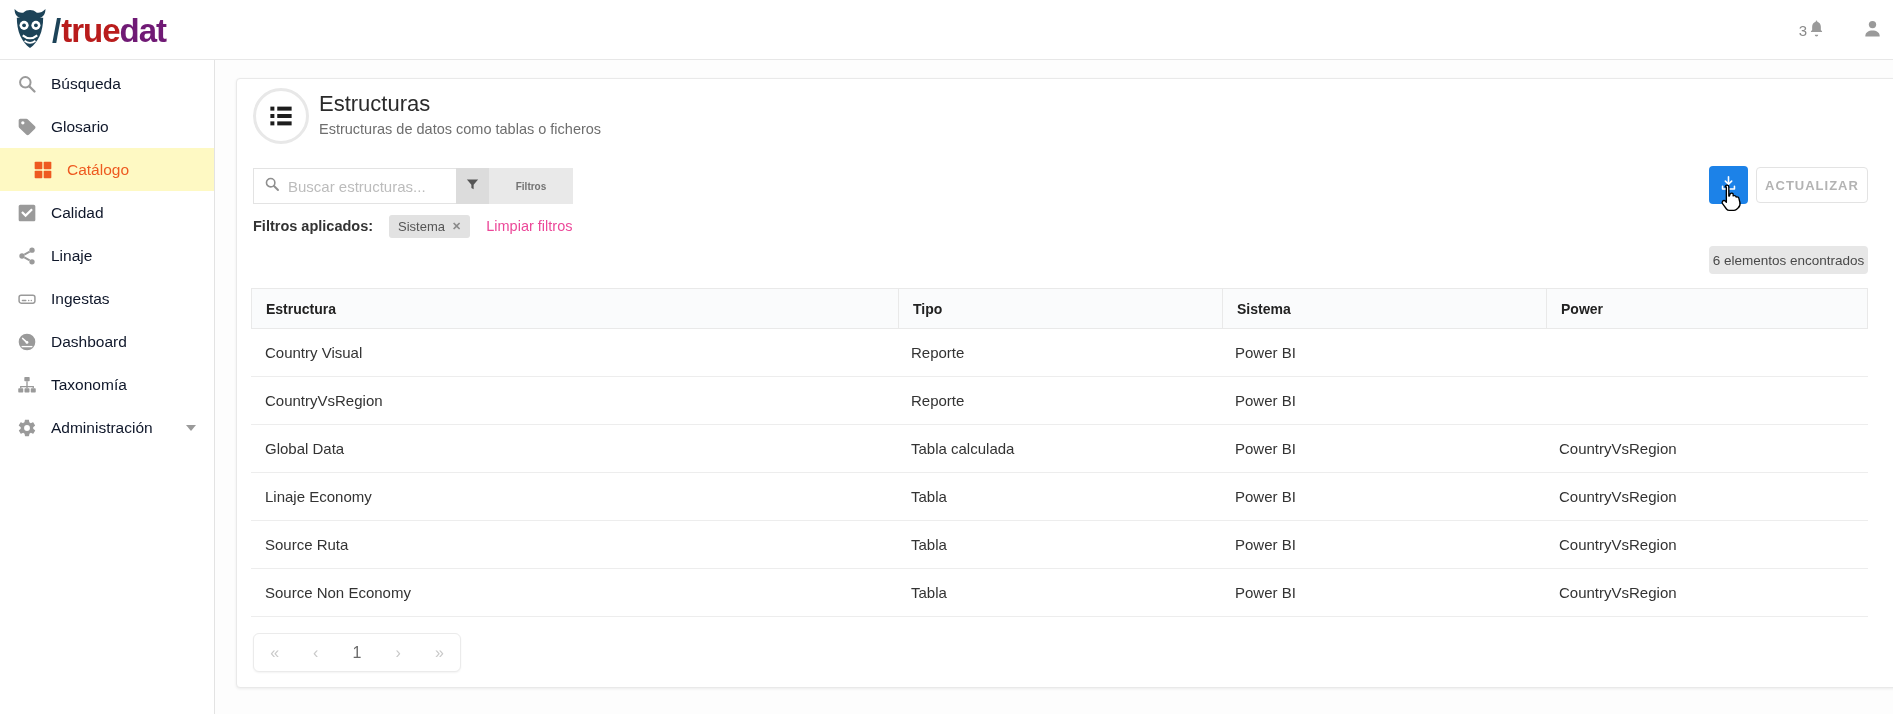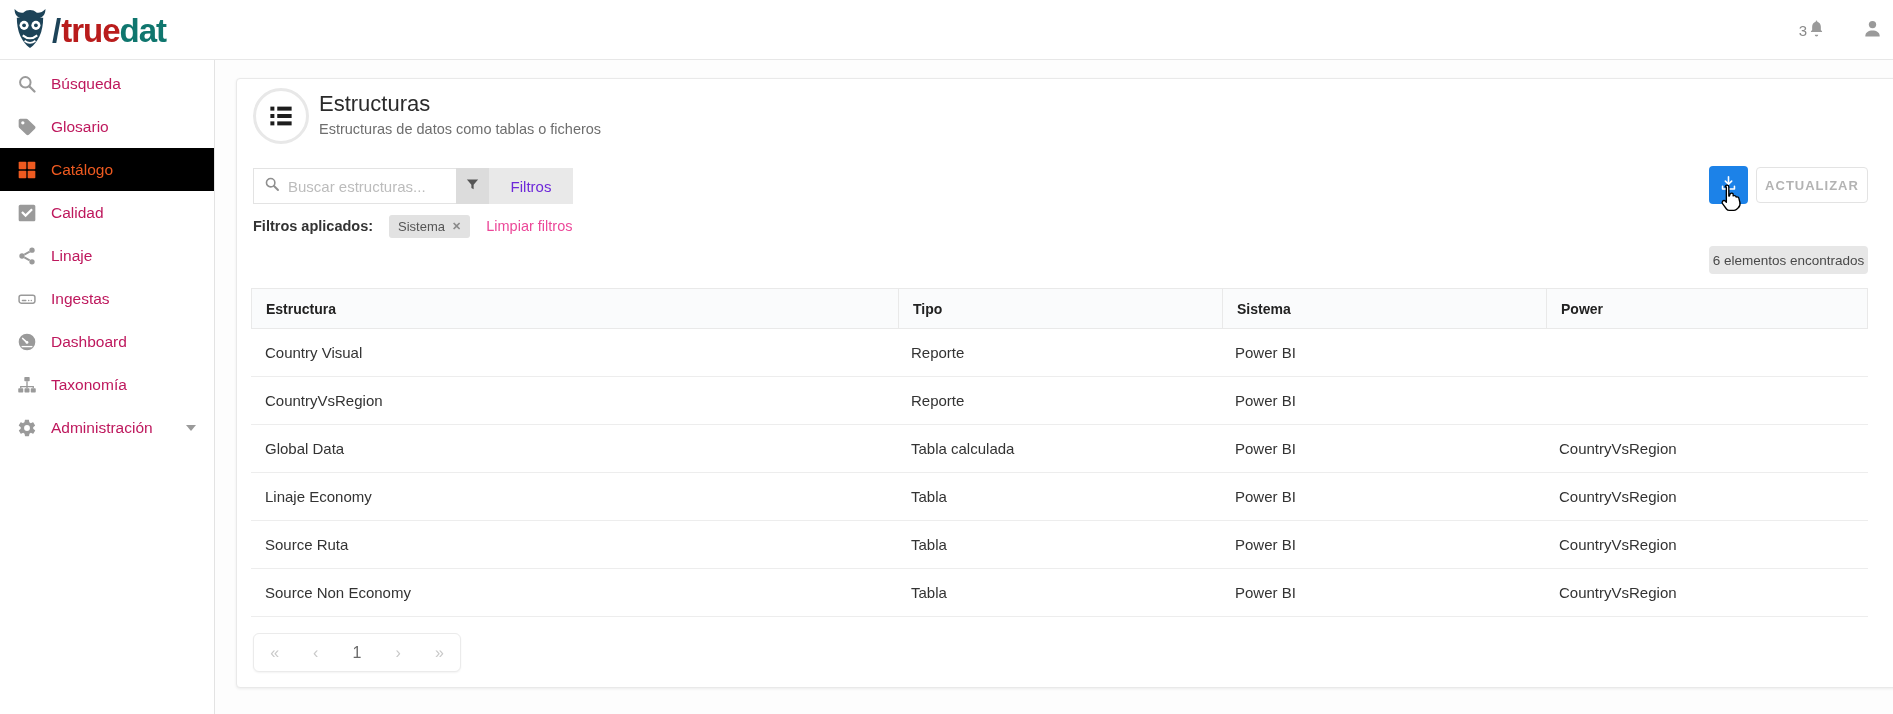--- a/index.html
+++ b/index.html
@@ -7,34 +7,34 @@
   .screen { position:relative; width:1893px; height:714px; background:#fdfdfd; overflow:hidden; }
 
   
   .topbar { position:absolute; left:0; top:0; width:1893px; height:60px; background:#fff;
             border-bottom:1px solid #e7e7e7; z-index:5; }
   .logo { position:absolute; left:10px; top:7px; display:flex; align-items:center; }
   .logo svg { width:40px; height:44px; }
   .logo-text { font-size:33px; font-weight:700; letter-spacing:-1px; margin-left:2px; }
   .logo-slash { color:#1d4358; font-weight:800; margin-right:1px; }
   .logo-true { color:#b91c1c; }
-  .logo-dat  { color:#0f766e; }
+  .logo-dat  { color:#701a75; }
   .top-right { position:absolute; right:10px; top:0; height:60px; display:flex; align-items:center; gap:36px; }
   .notif { display:flex; align-items:center; color:#8a8a8a; font-size:15px; cursor:pointer; }
   .notif svg { width:19px; height:19px; color:#9a9a9a; }
   .user-ic svg { width:21px; height:21px; color:#9a9a9a; }
 
   
   .sidebar { position:absolute; left:0; top:60px; width:215px; height:654px; background:#fff;
              border-right:1px solid #e3e3e3; padding-top:2px; z-index:4; }
-  .side-item { position:relative; height:43px; display:flex; align-items:center; cursor:pointer; color:#be185d; }
+  .side-item { position:relative; height:43px; display:flex; align-items:center; cursor:pointer; color:#0f172a; }
   .side-item .side-icon { width:20px; height:20px; margin-left:17px; display:flex; color:#9a9a9a; }
   .side-icon svg { width:20px; height:20px; }
   .side-label { margin-left:14px; font-size:15.5px; }
-  .side-item.active { background:#000000; color:#ee5a20; }
+  .side-item.active { background:#fef9c3; color:#ee5a20;padding-left:16px; }
   .side-item.active .side-icon { color:#ee5a20; }
   .caret-down { position:absolute; right:18px; top:19px; width:0; height:0;
                 border-left:5.5px solid transparent; border-right:5.5px solid transparent;
                 border-top:6px solid #9a9a9a; }
 
   
   .card { position:absolute; left:236px; top:78px; width:1868px; height:610px; background:#fff;
           border:1px solid #e9e9e9; border-radius:4px; box-shadow:0 1px 3px rgba(0,0,0,.07); }
   .page-icon { position:absolute; left:16px; top:9px; width:56px; height:56px; border-radius:50%;
                border:3px solid #e8e8e8; background:#fff; display:flex; align-items:center; justify-content:center; }
@@ -47,21 +47,21 @@
   .search-box { width:203px; height:36px; background:#fff; border:1px solid #e3e3e3; border-right:none;
                 display:flex; align-items:center; }
   .search-box svg { width:16px; height:16px; color:#8f8f8f; margin-left:10px; flex:none; }
   .search-box input { border:none; outline:none; width:160px; margin-left:8px; font-size:15px;
                       font-family:"Liberation Sans", sans-serif; color:#444; background:transparent; }
   .search-box input::placeholder { color:#bcbcbc; }
   .funnel-btn { width:33px; height:36px; background:#dcdcdc; display:flex; align-items:center;
                 justify-content:center; cursor:pointer; }
   .funnel-btn svg { width:15px; height:15px; color:#555; }
   .filters-btn { width:84px; height:36px; background:#e9e9e9; display:flex; align-items:center;
-                 justify-content:center; font-size:15px; color:#6d28d9; cursor:pointer; }
+                 justify-content:center; font-size:10px; color:#737373; cursor:pointer;font-weight:bold; }
 
   .applied-row { position:absolute; left:16px; top:135px; height:24px; display:flex; align-items:center; }
   .applied-label { font-size:14.5px; font-weight:700; color:#333; }
   .chip { margin-left:16px; height:23px; background:#e2e2e2; border-radius:3px; display:flex;
           align-items:center; padding:0 9px; cursor:pointer; }
   .chip-text { font-size:13px; color:#555; }
   .chip-x { font-size:11px; color:#8a8a8a; margin-left:7px; font-weight:700; }
   .clear-link { margin-left:16px; font-size:14.5px; color:#ec4899; cursor:pointer; }
 
   .dl-btn { position:absolute; left:1472px; top:87px; width:39px; height:38px; background:#1c82e8;

